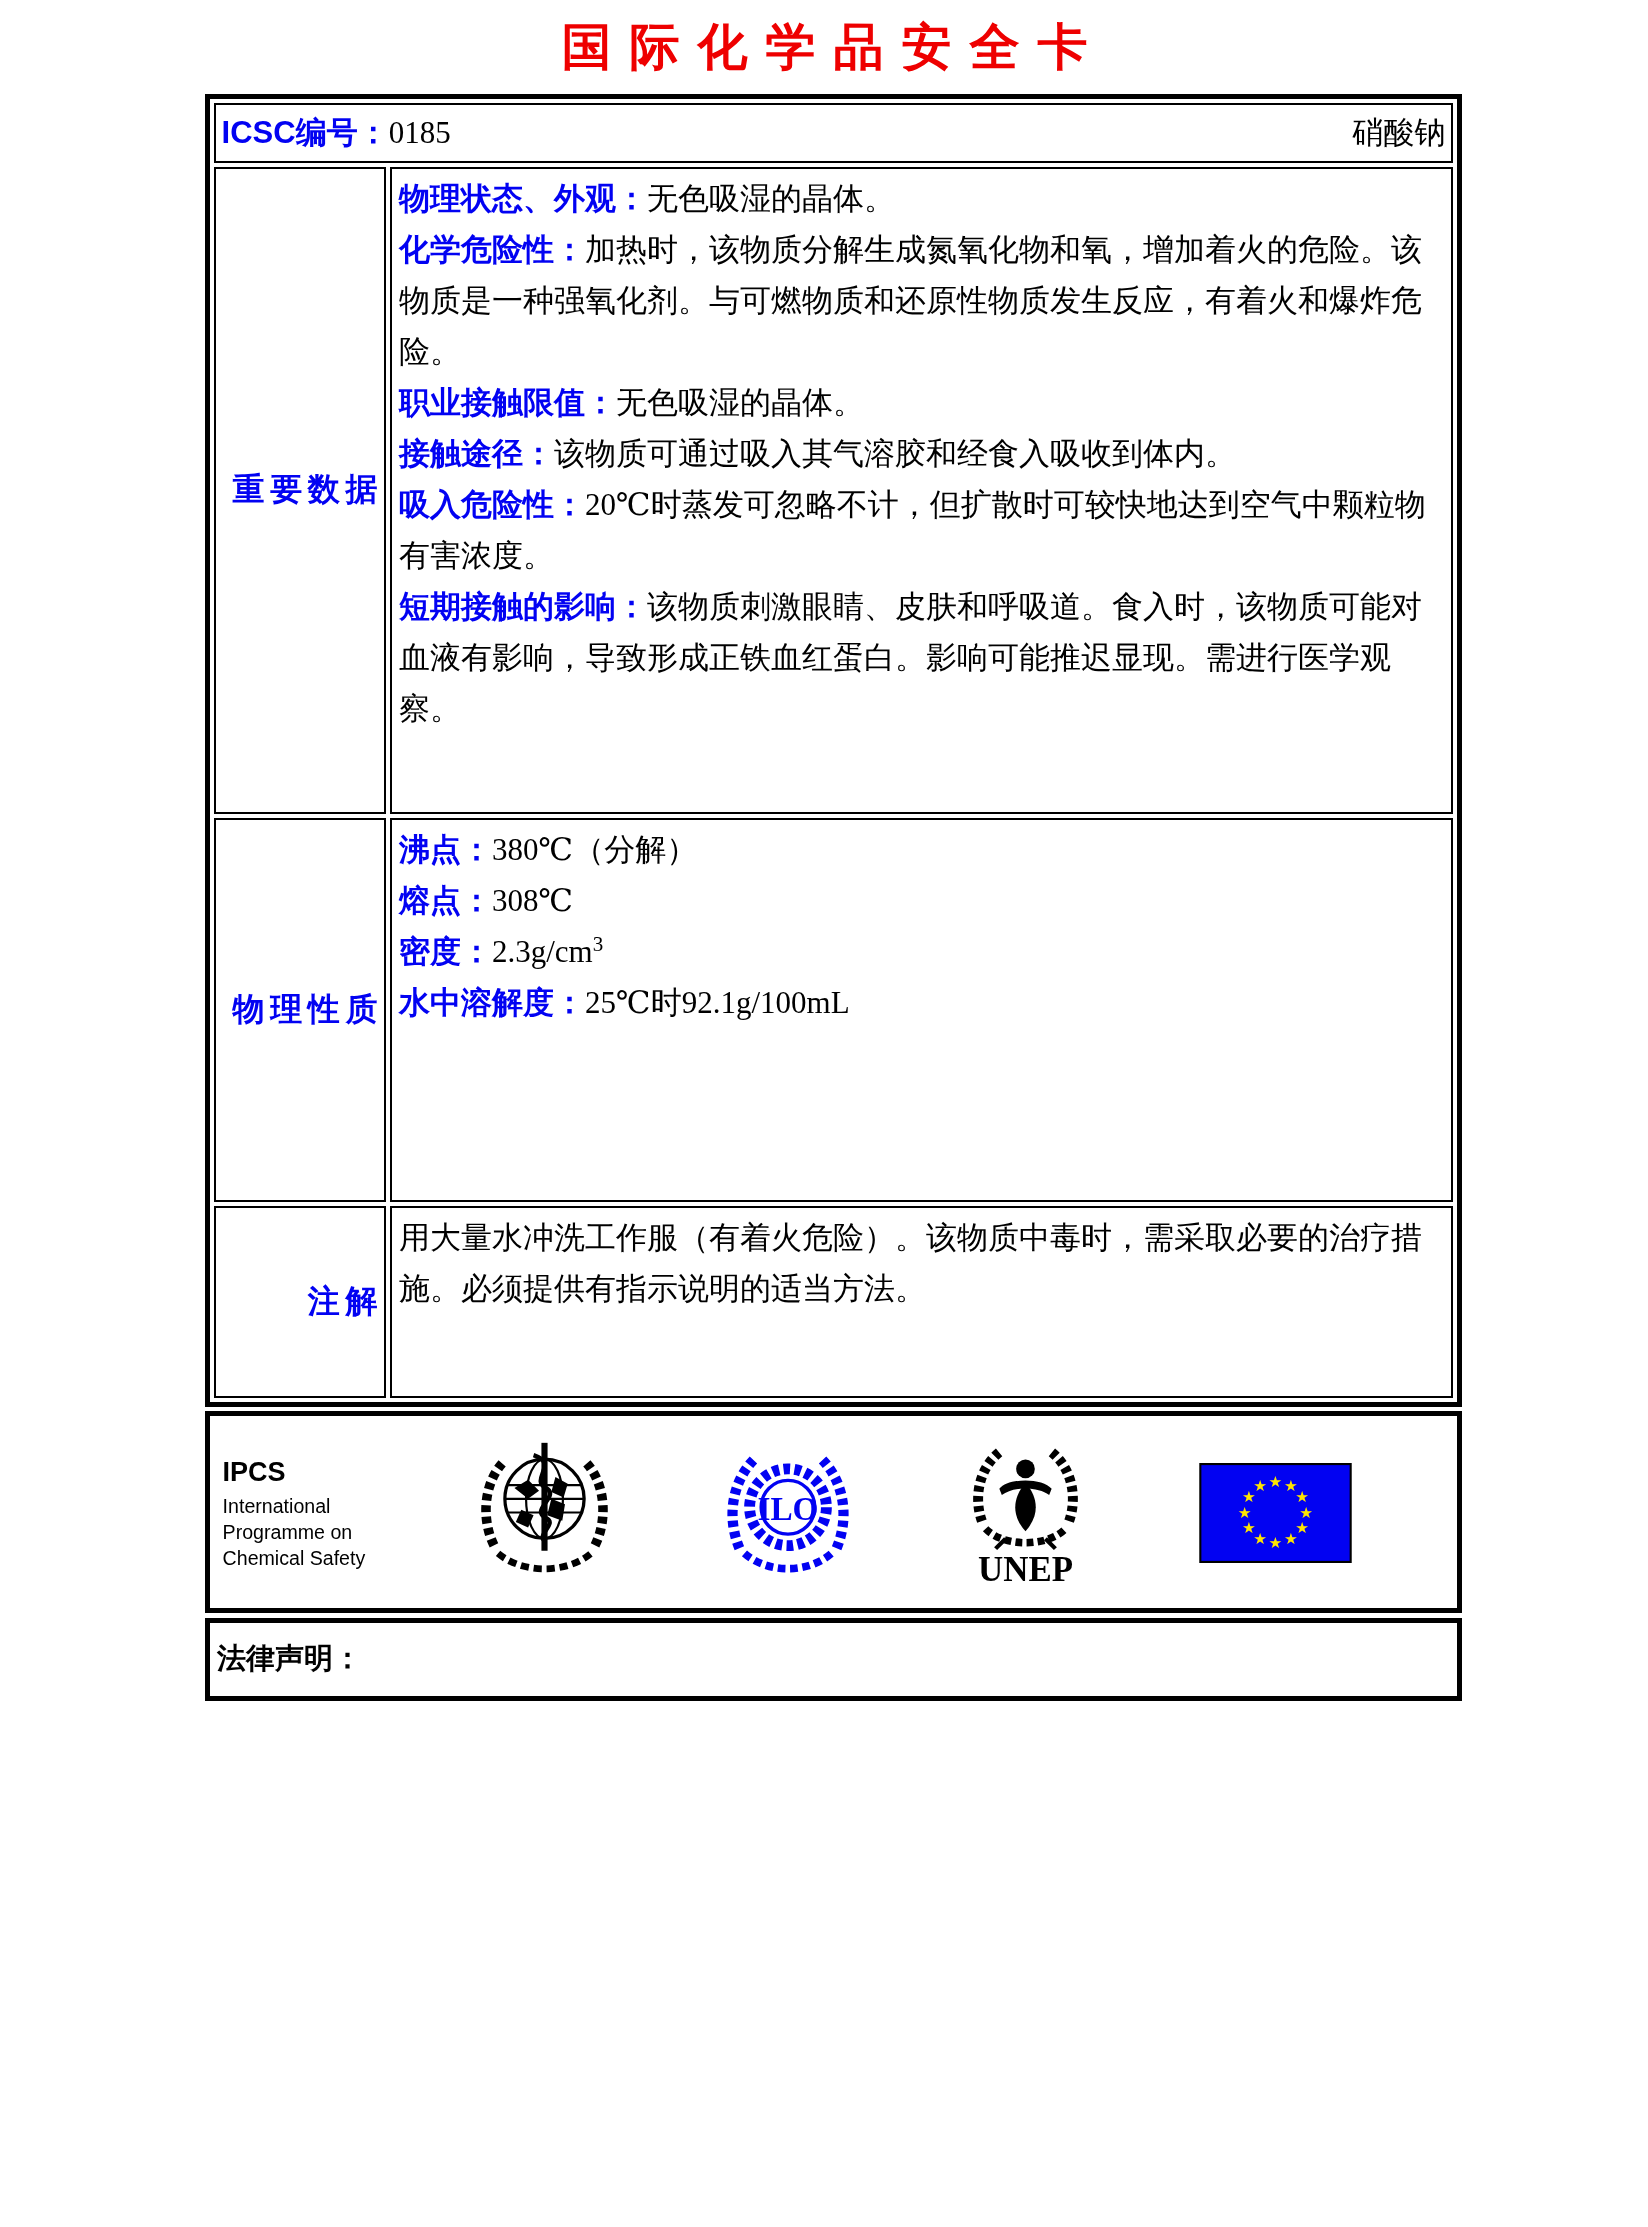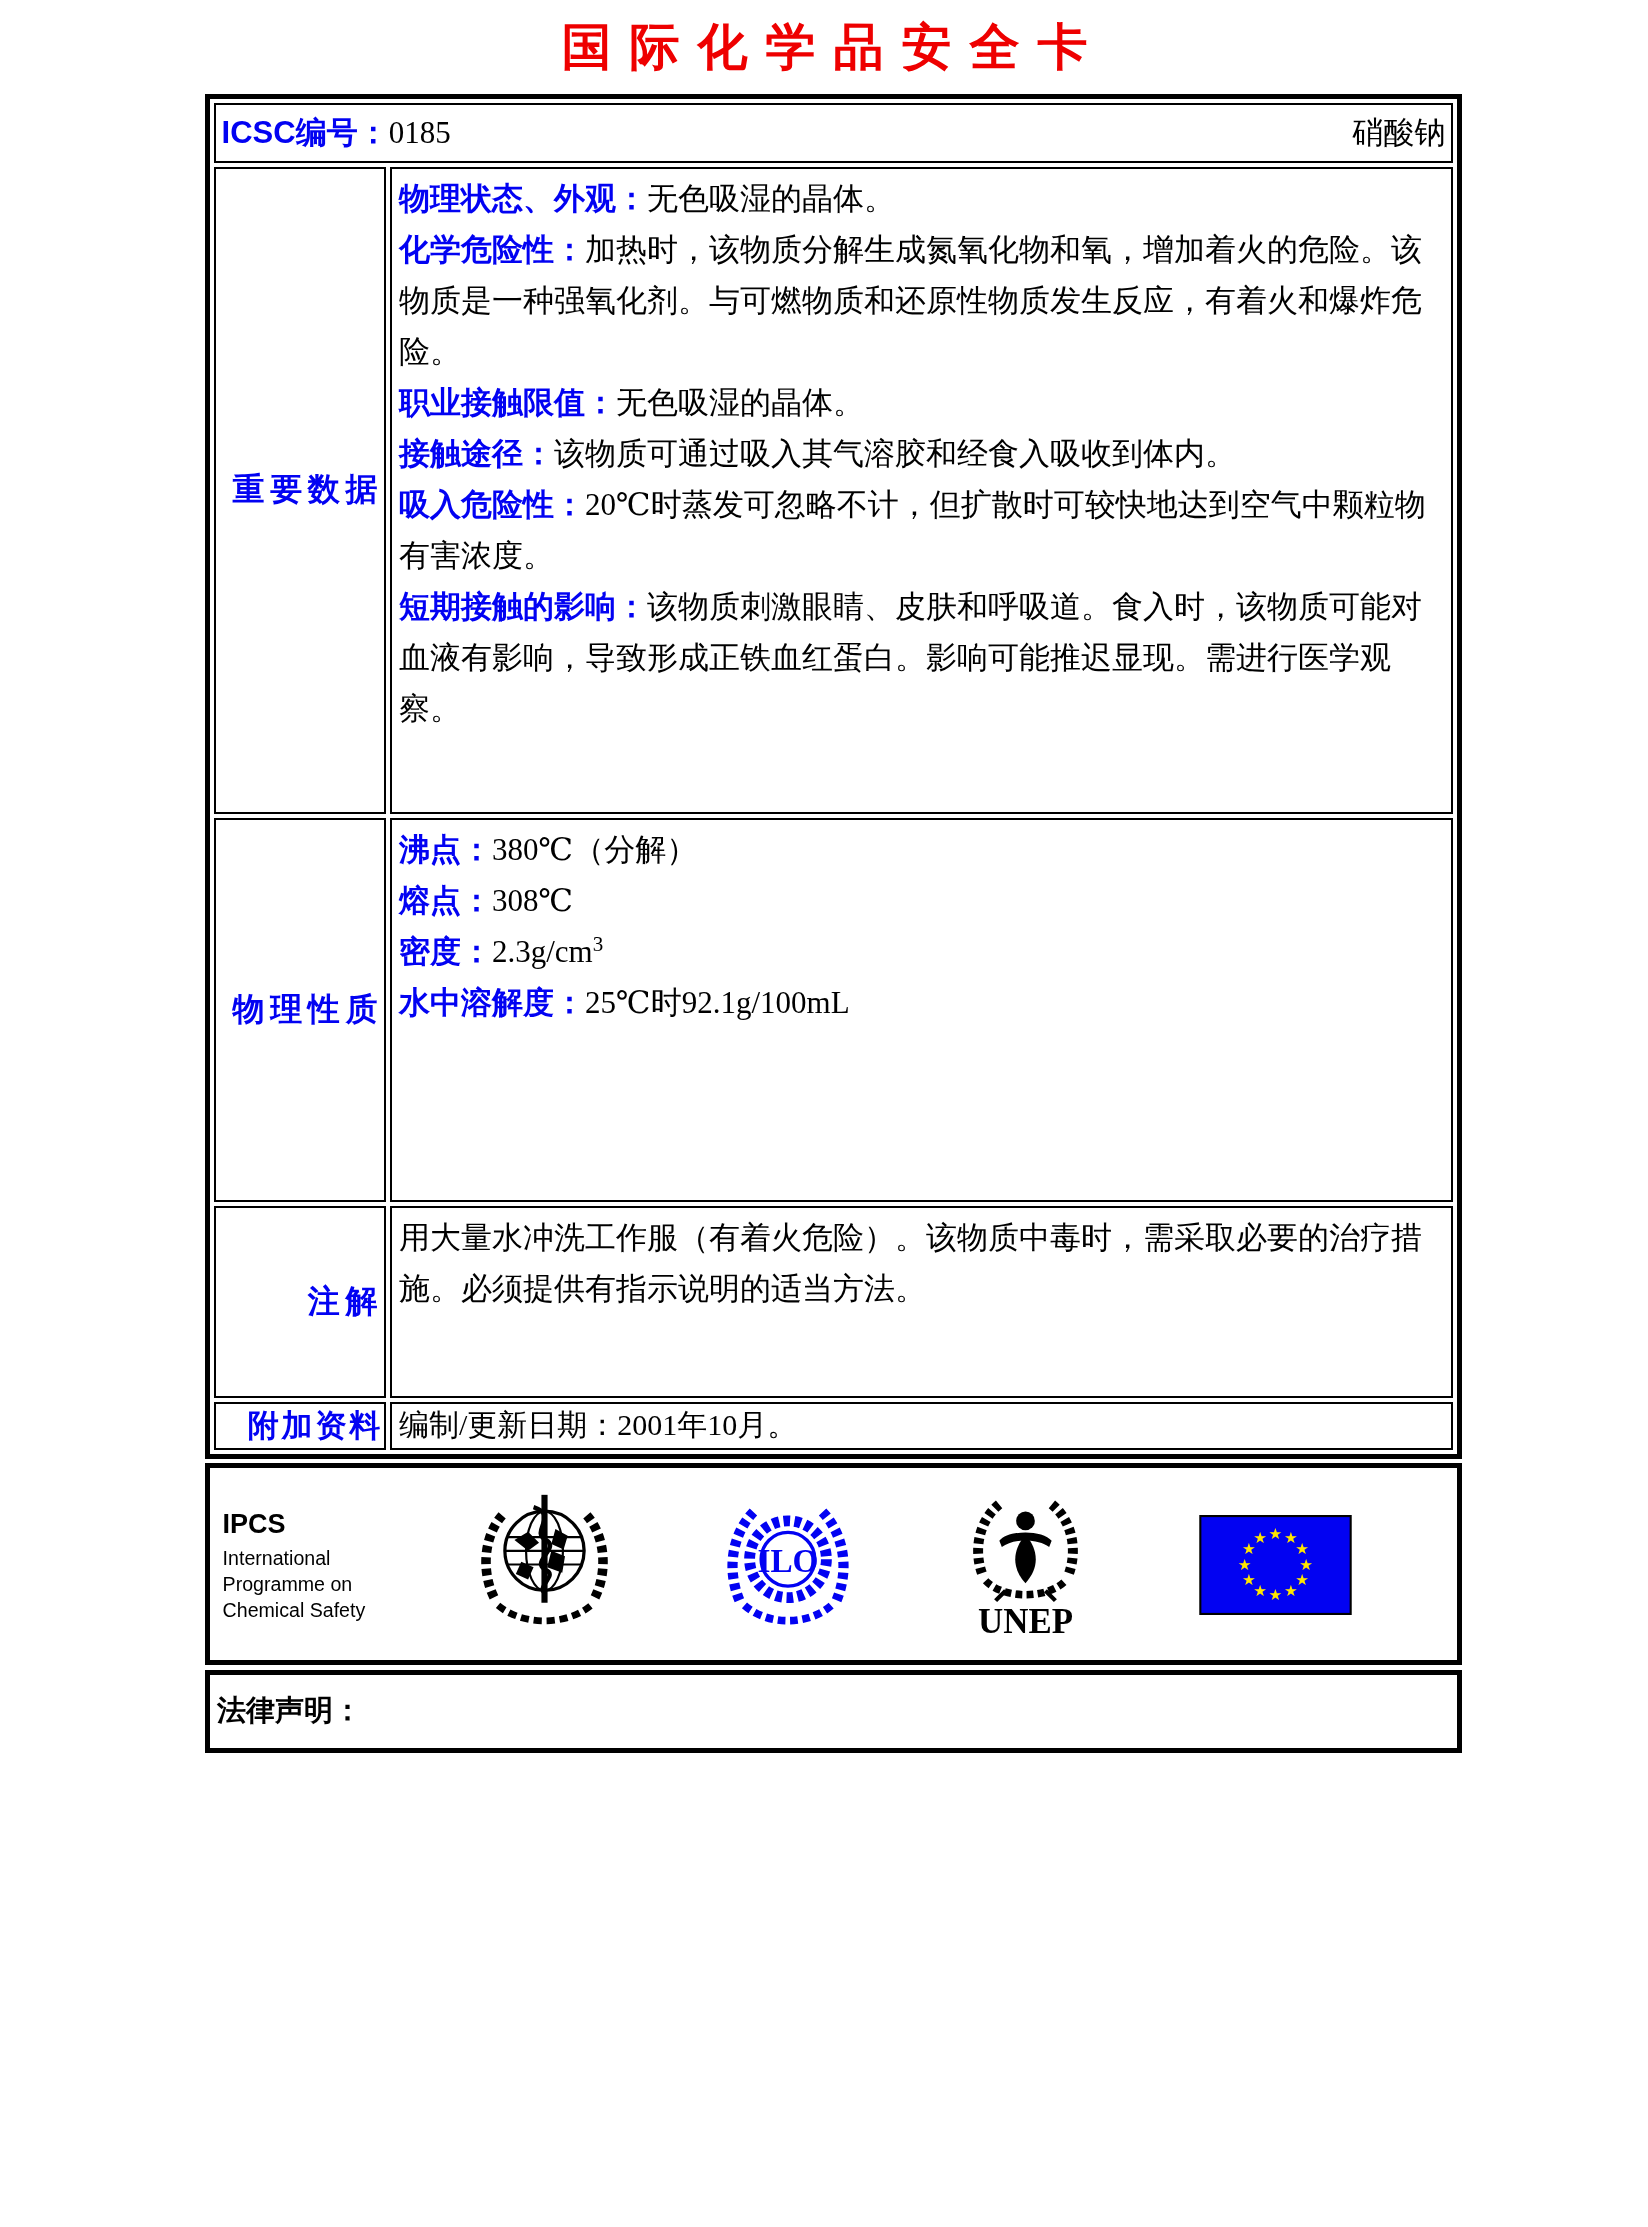--- a/index.html
+++ b/index.html
@@ -116,24 +116,20 @@
         <span class="phys-line"><span class="blabel">水中溶解度：</span><span>25℃时92.1g/100mL</span></span>
       </td>
     </tr>
 
 
     <tr>
       <td class="sec-label" style="height:186px;">注解</td>
       <td class="sec-content"><span>用大量水冲洗工作服（有着火危险）。该物质中毒时，需采取必要的治疗措施。必须提供有指示说明的适当方法。</span></td>
     </tr>
 
-    <tr>
-      <td class="sec-label" style="height:42px;font-size:31px;letter-spacing:2.8px;">附加资料</td>
-      <td class="addl-content"><span>编制/更新日期：2001年10月。</span></td>
-    </tr>
   </tbody>
     </table>
 
   <div class="logos-box">
     <div class="logos-row">
 
       <div class="ipcs-block">
         <div class="ipcs-title">IPCS</div>
         <div class="ipcs-line">International</div>
         <div class="ipcs-line">Programme on</div>

